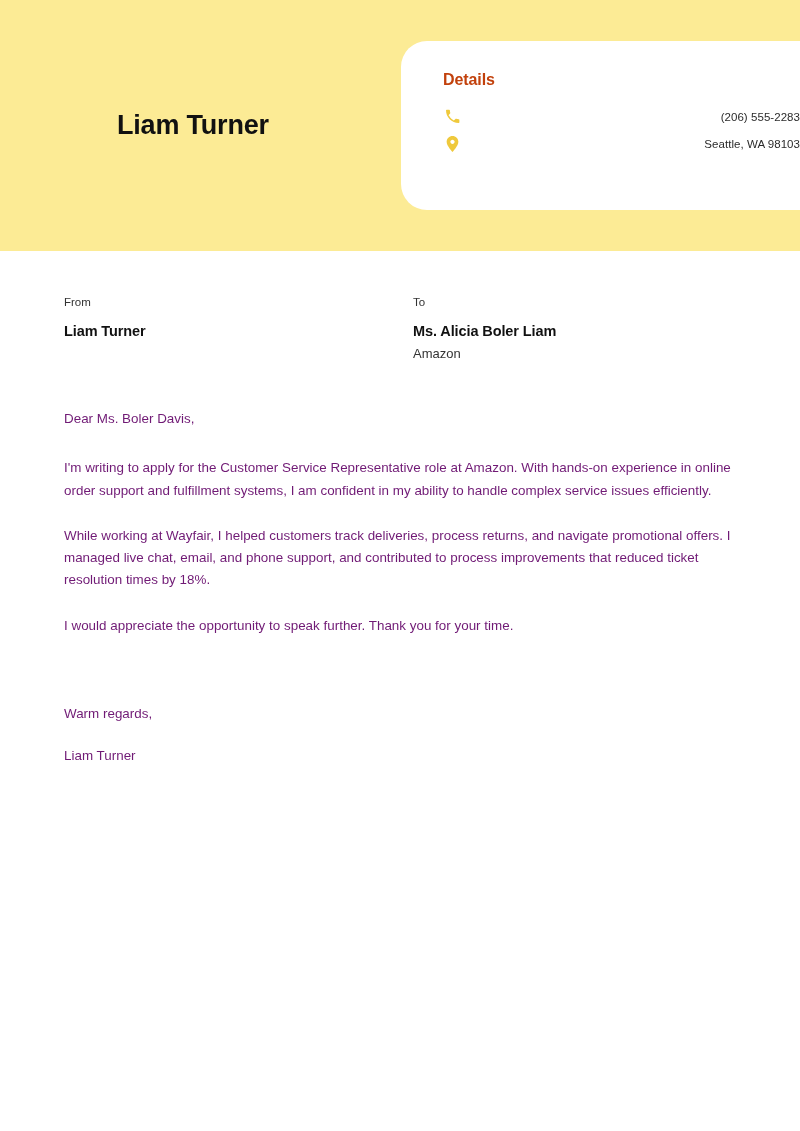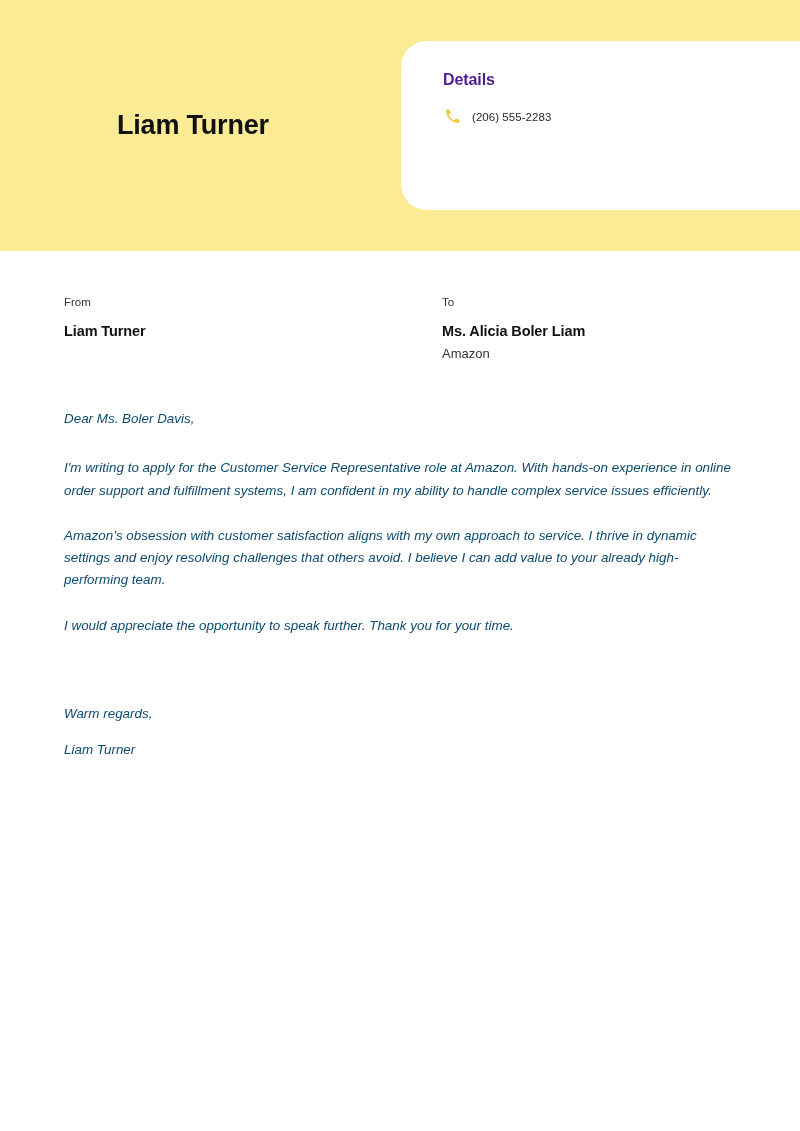--- a/index.html
+++ b/index.html
@@ -44,28 +44,29 @@
     width: 399px;
     height: 169px;
     background: #ffffff;
     border-radius: 26px 0 0 26px;
     box-sizing: border-box;
     padding: 30px 0 0 42px;
   }
   .details-title {
     font-size: 16px;
     font-weight: bold;
-    color: #4c1d95;
+    color: #c2410c;
     margin: 0 12px 14px 0;
     letter-spacing: -0.1px;
   }
   .detail-row {
     display: flex;
     align-items: center;
     height: 27px;
+    justify-content: space-between;
   }
   .detail-icon {
     width: 18px;
     min-width: 18px;
     height: 18px;
     margin-right: 11px;
     display: flex;
     align-items: center;
     justify-content: center;
   }
@@ -87,21 +88,21 @@
   .addresses {
     position: relative;
     height: 112px;
     margin-top: 45px;
   }
   .addr-col {
     position: absolute;
     top: 0;
   }
   .addr-col.from { left: 64px; }
-  .addr-col.to { left: 442px; }
+  .addr-col.to { left: 413px; }
   .addr-label {
     font-size: 11.5px;
     color: #333333;
     margin-bottom: 15px;
   }
   .addr-name {
     font-size: 14.5px;
     font-weight: bold;
     color: #111111;
     letter-spacing: -0.1px;
@@ -114,27 +115,26 @@
 
   .letter {
     position: relative;
     margin-left: 64px;
     width: 675px;
   }
   .letter p {
     margin: 0 0 23px 0;
     font-size: 13.4px;
     line-height: 22.3px;
-    color: #0c4a6e;
+    color: #701a75;
     letter-spacing: 0.01px;
-    font-style: italic;
   }
   .letter p.salutation { margin-bottom: 27px; }
   .letter p.closing-gap { margin-bottom: 66px; }
-  .letter p.signoff { margin-bottom: 14px; }
+  .letter p.signoff { margin-bottom: 20px; }
   .letter p.signature { margin-bottom: 0; }
 </style>
 </head>
 <body>
 
 <div class="header">
 
   <div class="header-name">Liam Turner</div>
 
   <div class="details-card">
@@ -143,20 +143,28 @@
     <div class="detail-row">
       <span class="detail-icon">
         <svg width="15" height="15" viewBox="0 0 24 24" aria-hidden="true">
           <path fill="#efc93c" d="M6.6 10.8c1.7 3.4 4.2 5.9 7.6 7.6l2.5-2.5c.3-.3.8-.4 1.2-.3 1.2.4 2.6.6 4 .6.6 0 1.1.5 1.1 1.1v4c0 .6-.5 1.1-1.1 1.1C10.8 22.4 1.6 13.2 1.6 2.1 1.6 1.5 2.1 1 2.7 1h4c.6 0 1.1.5 1.1 1.1 0 1.4.2 2.8.6 4 .1.4 0 .9-.3 1.2l-2.5 2.5z"></path>
         </svg>
       </span>
       <span class="detail-text">(206) 555-2283</span>
     </div>
 
 
+    <div class="detail-row">
+      <span class="detail-icon">
+        <svg width="13" height="16" viewBox="0 0 24 30" aria-hidden="true">
+          <path fill="#efc93c" d="M12 0C5.9 0 1 4.9 1 11c0 8 11 19 11 19s11-11 11-19c0-6.1-4.9-11-11-11zm0 15c-2.2 0-4-1.8-4-4s1.8-4 4-4 4 1.8 4 4-1.8 4-4 4z"></path>
+        </svg>
+      </span>
+      <span class="detail-text">Seattle, WA 98103</span>
+    </div>
   </div>
 </div>
 
 <div class="body-wrap">
 
   <div class="addresses">
     <div class="addr-col from">
       <div class="addr-label">From</div>
       <div class="addr-name">Liam Turner</div>
     </div>
@@ -164,18 +172,18 @@
     <div class="addr-col to">
       <div class="addr-label">To</div>
       <div class="addr-name">Ms. Alicia Boler Liam</div>
       <div class="addr-org">Amazon</div>
     </div>
   </div>
 
   <div class="letter">
     <p class="salutation">Dear Ms. Boler Davis,</p>
     <p>I'm writing to apply for the Customer Service Representative role at Amazon. With hands-on experience in online order support and fulfillment systems, I am confident in my ability to handle complex service issues efficiently.</p>
-    <p>Amazon’s obsession with customer satisfaction aligns with my own approach to service. I thrive in dynamic settings and enjoy resolving challenges that others avoid. I believe I can add value to your already high-performing team.</p>
+    <p>While working at Wayfair, I helped customers track deliveries, process returns, and navigate promotional offers. I managed live chat, email, and phone support, and contributed to process improvements that reduced ticket resolution times by 18%.</p>
     <p class="closing-gap">I would appreciate the opportunity to speak further. Thank you for your time.</p>
     <p class="signoff">Warm regards,</p>
     <p class="signature">Liam Turner</p>
   </div>
 </div>
 
 </body></html>

